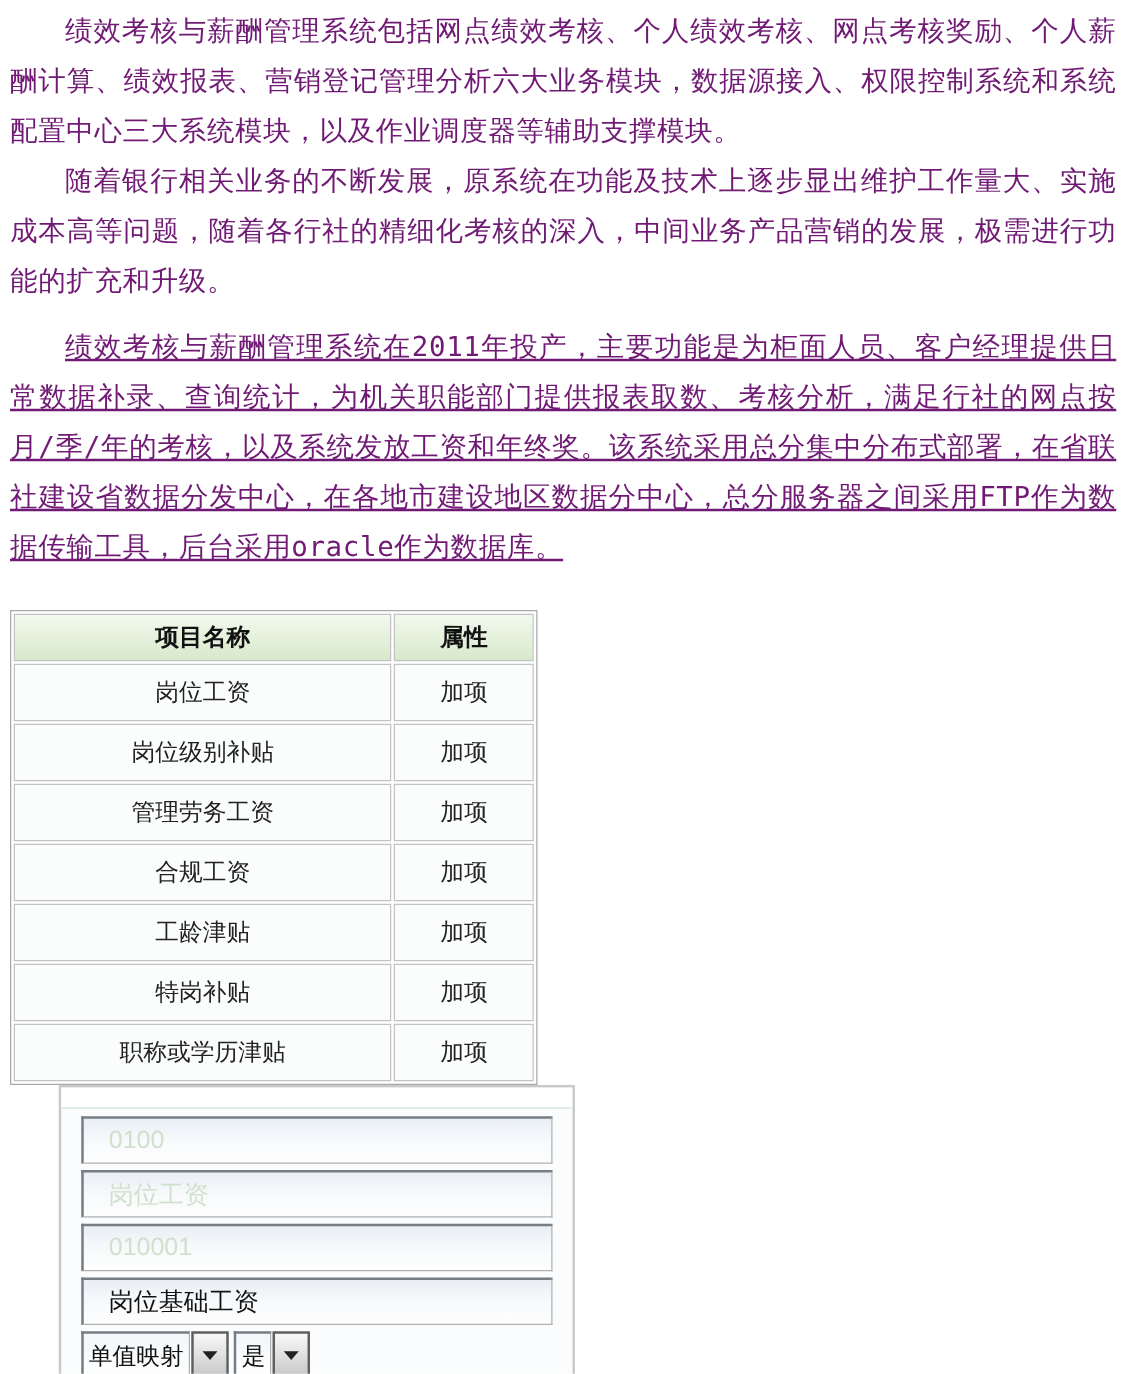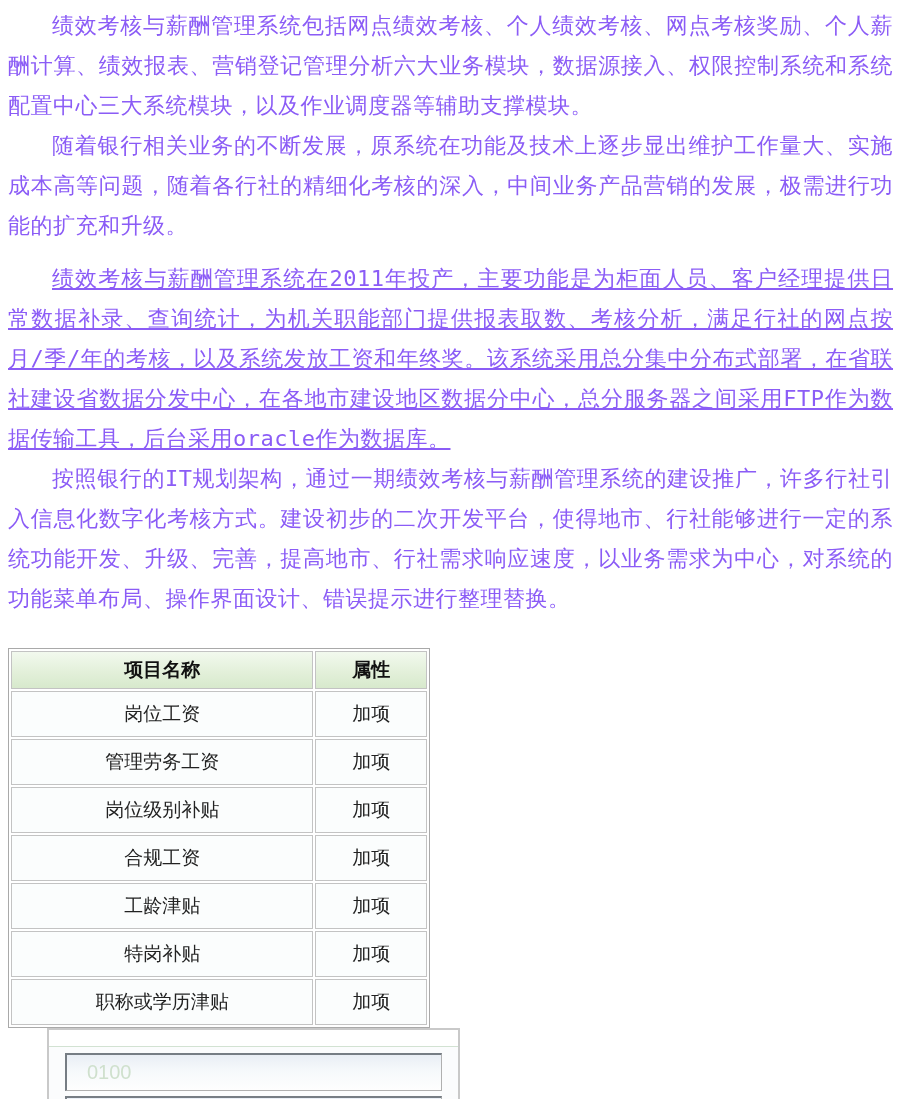--- a/index.html
+++ b/index.html
@@ -6,21 +6,21 @@
   body{width:900px;height:1099px;overflow:hidden;
        font-family:"Liberation Sans",sans-serif;color:#000;}
   .page{padding:6px 7px 0 8px;}
 
   
   .doc p{
     margin:0;
     font-family:"DejaVu Sans Mono","Liberation Sans",sans-serif;
     font-size:22px;line-height:40px;
     text-align:justify;text-indent:44px;
-    color:#8b5cf6;letter-spacing:0.5px;
+    color:#701a75;letter-spacing:0.5px;
   }
   .doc p.gap-before{margin-top:13px;text-decoration:underline;}
 
   
   .bottom{margin-top:29px;display:flex;align-items:flex-start;flex-direction:column;}
 
   
   .itemtable{
     border-collapse:separate;border-spacing:2px;
     background:#fff;border:1px solid #a9a9a9;
@@ -80,21 +80,20 @@
 </style>
 </head>
 <body>
 
 <div class="page">
 
   <div class="doc">
     <p>绩效考核与薪酬管理系统包括网点绩效考核、个人绩效考核、网点考核奖励、个人薪酬计算、绩效报表、营销登记管理分析六大业务模块，数据源接入、权限控制系统和系统配置中心三大系统模块，以及作业调度器等辅助支撑模块。</p>
     <p>随着银行相关业务的不断发展，原系统在功能及技术上逐步显出维护工作量大、实施成本高等问题，随着各行社的精细化考核的深入，中间业务产品营销的发展，极需进行功能的扩充和升级。</p>
     <p class="gap-before">绩效考核与薪酬管理系统在2011年投产，主要功能是为柜面人员、客户经理提供日常数据补录、查询统计，为机关职能部门提供报表取数、考核分析，满足行社的网点按月/季/年的考核，以及系统发放工资和年终奖。该系统采用总分集中分布式部署，在省联社建设省数据分发中心，在各地市建设地区数据分中心，总分服务器之间采用FTP作为数据传输工具，后台采用oracle作为数据库。</p>
-    <p>按照银行的IT规划架构，通过一期绩效考核与薪酬管理系统的建设推广，许多行社引入信息化数字化考核方式。建设初步的二次开发平台，使得地市、行社能够进行一定的系统功能开发、升级、完善，提高地市、行社需求响应速度，以业务需求为中心，对系统的功能菜单布局、操作界面设计、错误提示进行整理替换。</p>
   </div>
 
   <div class="bottom">
 
     <table class="itemtable">
       <colgroup>
           <col class="col-name">
           <col class="col-attr">
         </colgroup>
       <thead>
@@ -102,25 +101,25 @@
           <th>项目名称</th>
           <th>属性</th>
         </tr>
       </thead>
       <tbody>
         <tr>
           <td>岗位工资</td>
           <td>加项</td>
         </tr>
         <tr>
-          <td>管理劳务工资</td>
+          <td>岗位级别补贴</td>
           <td>加项</td>
         </tr>
         <tr>
-          <td>岗位级别补贴</td>
+          <td>管理劳务工资</td>
           <td>加项</td>
         </tr>
         <tr>
           <td>合规工资</td>
           <td>加项</td>
         </tr>
         <tr>
           <td>工龄津贴</td>
           <td>加项</td>
         </tr>

